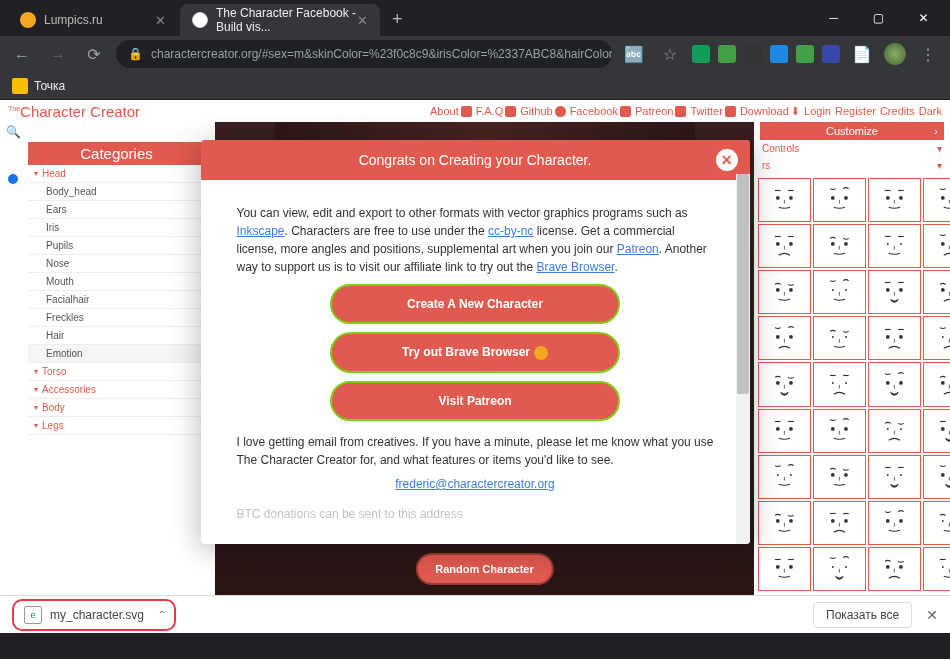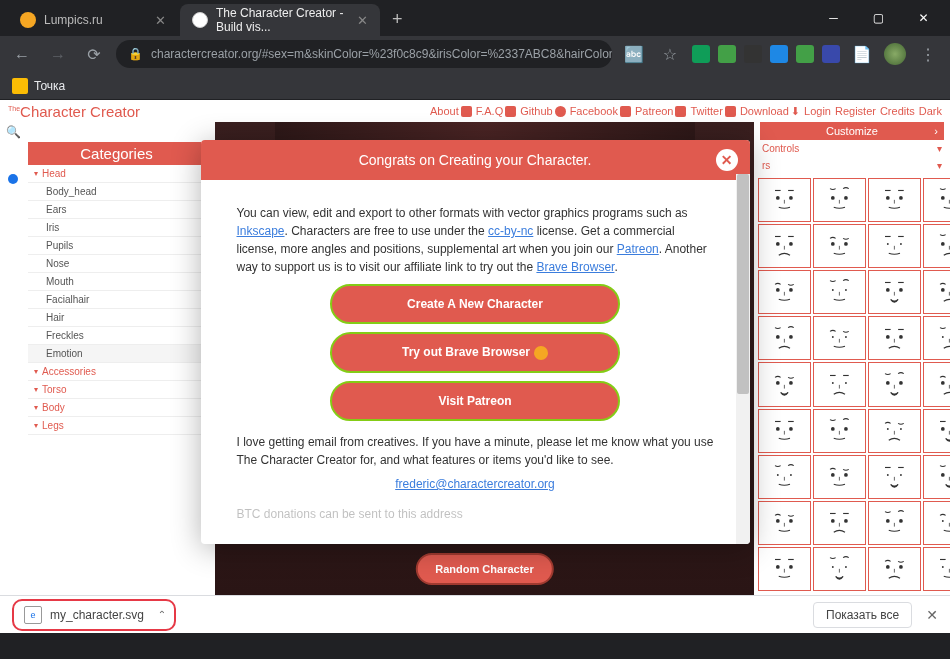--- a/index.html
+++ b/index.html
@@ -79,21 +79,21 @@
 </div>
 
 <div class="tabstrip" style="margin-top:-36px;padding-right:140px">
   <div class="tab">
     <div class="favicon" style="background:#f5a623"></div>
     <span>Lumpics.ru</span>
     <span class="tclose">✕</span>
   </div>
   <div class="tab active">
     <div class="favicon" style="background:#fff;border:1px solid #ccc"></div>
-    <span>The Character Creator - Build vis...</span>
+    <span>The Character Facebook - Build vis...</span>
     <span class="tclose">✕</span>
   </div>
   <div class="newtab">+</div>
 </div>
 
 <div class="addrbar">
   <div class="navbtn">←</div>
   <div class="navbtn" style="opacity:.4">→</div>
   <div class="navbtn">⟳</div>
   <div class="addrfield">
@@ -165,25 +165,25 @@
         <div class="catbar">Categories</div>
         <div class="catlist">
           <div class="catsec">Head</div>
           <div class="catitem">Body_head</div>
           <div class="catitem">Ears</div>
           <div class="catitem">Iris</div>
           <div class="catitem">Pupils</div>
           <div class="catitem">Nose</div>
           <div class="catitem">Mouth</div>
           <div class="catitem">Facialhair</div>
+          <div class="catitem">Freckles</div>
           <div class="catitem">Hair</div>
-          <div class="catitem">Freckles</div>
           <div class="catitem active">Emotion</div>
+          <div class="catsec">Torso</div>
           <div class="catsec">Accessories</div>
-          <div class="catsec">Torso</div>
           <div class="catsec">Body</div>
           <div class="catsec">Legs</div>
         </div>
       </div>
       <div class="centercol">
         <div class="hair"></div>
         <button class="randombtn">Random Character</button>
       </div>
       <div class="rightcol">
         <div class="custbar"><span>Customize</span><span class="rarrow">›</span></div>

